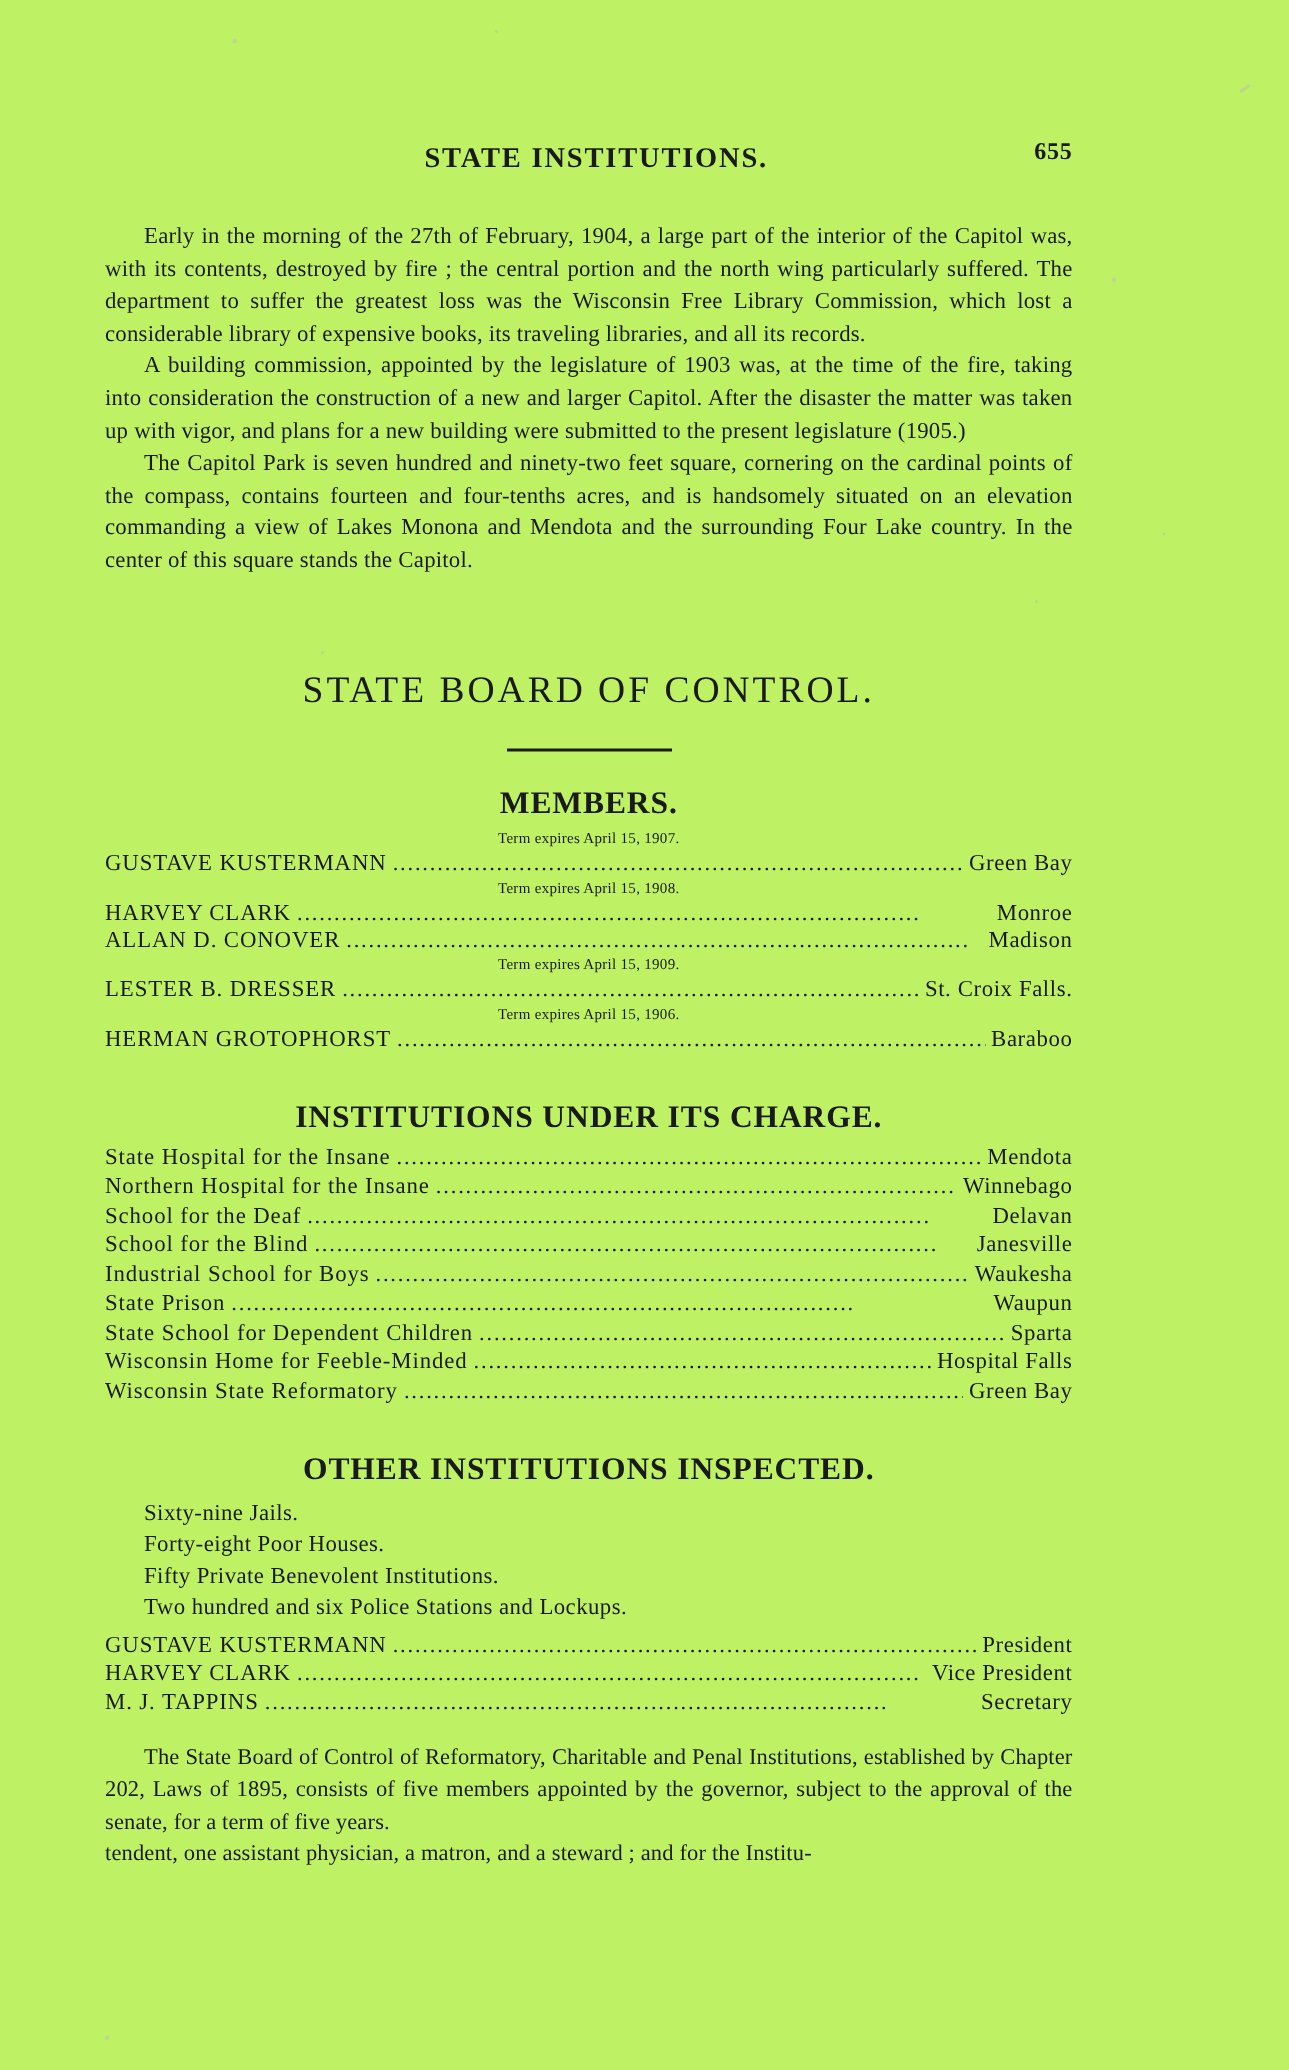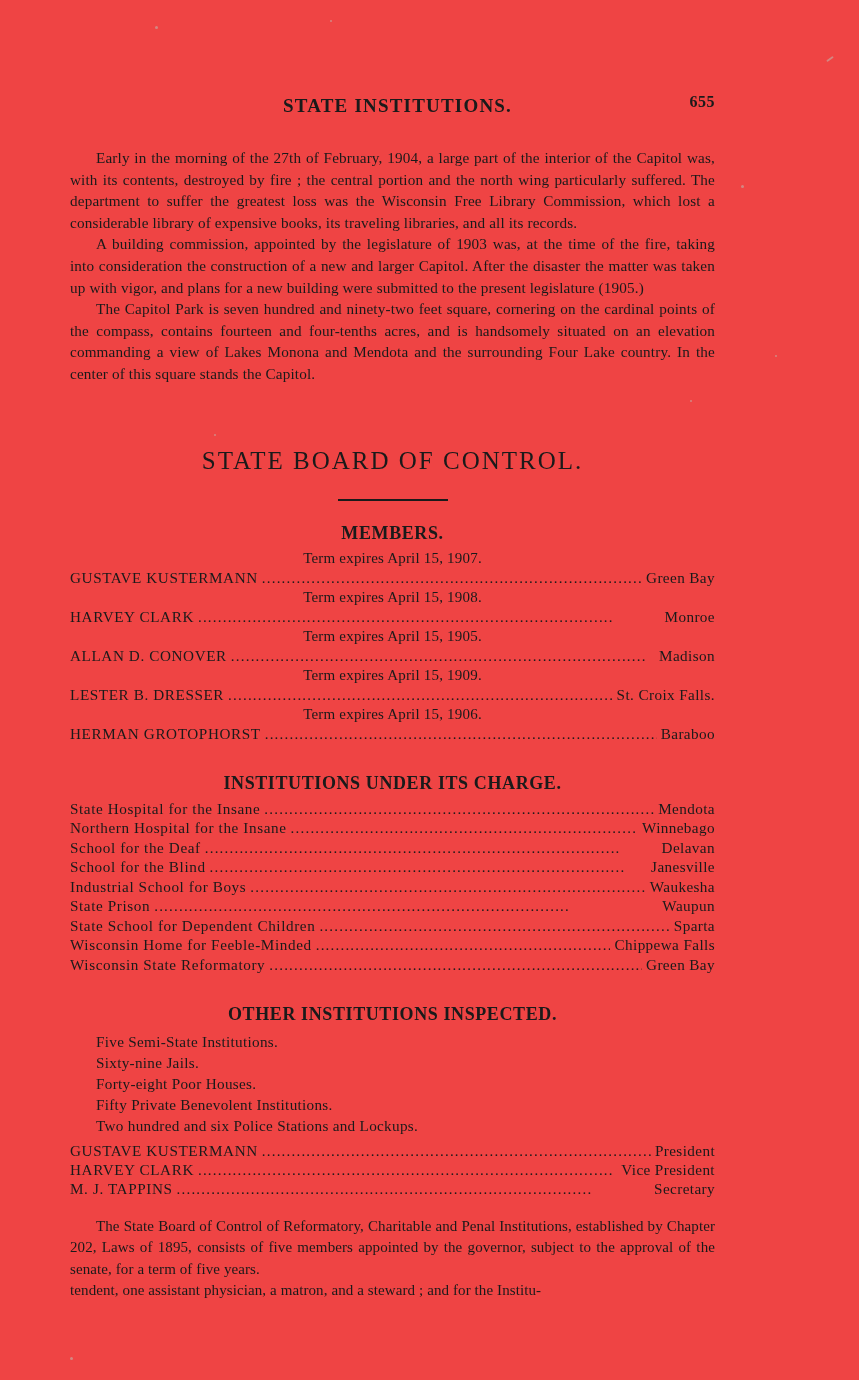--- a/index.html
+++ b/index.html
@@ -4,21 +4,21 @@
 <style>
   html, body {
     margin: 0;
     padding: 0;
     background: #ffffff;
   }
   .page {
     position: relative;
     width: 859px;
     height: 1380px;
-    background: #ef4444;
+    background: #bef264;
     font-family: "Liberation Serif", serif;
     color: #1a1a1a;
     overflow: hidden;
   }
   .content {
     position: absolute;
     left: 70px;
     top: 95px;
     width: 645px;
   }
@@ -61,29 +61,29 @@
     font-weight: normal;
   }
   .rule {
     width: 110px;
     height: 2px;
     background: #1a1a1a;
     margin: 24px auto 22px auto;
   }
   .sub-head {
     text-align: center;
-    font-size: 18px;
+    font-size: 21px;
     letter-spacing: 0.6px;
     font-weight: bold;
     margin: 12px 0 6px 0;
   }
   .sub-head.spaced { margin-top: 30px; }
   .term-line {
     text-align: center;
-    font-size: 15px;
+    font-size: 10px;
     letter-spacing: 0.2px;
     margin: 2px 0 2px 0;
   }
   .dotrow {
     display: flex;
     align-items: flex-end;
     font-size: 15.2px;
     letter-spacing: 0.3px;
     margin: 1px 0;
     width: 100%;
@@ -168,21 +168,20 @@
         <span class="val">Green Bay</span>
       </div>
 
       <div class="term-line">Term expires April 15, 1908.</div>
       <div class="dotrow">
         <span class="lbl">HARVEY CLARK</span>
         <span class="leader">....................................................................................</span>
         <span class="val">Monroe</span>
       </div>
 
-      <div class="term-line">Term expires April 15, 1905.</div>
       <div class="dotrow">
         <span class="lbl">ALLAN D. CONOVER</span>
         <span class="leader">....................................................................................</span>
         <span class="val">Madison</span>
       </div>
 
       <div class="term-line">Term expires April 15, 1909.</div>
       <div class="dotrow">
         <span class="lbl">LESTER B. DRESSER</span>
         <span class="leader">....................................................................................</span>
@@ -231,32 +230,31 @@
         <span class="val">Waupun</span>
       </div>
       <div class="dotrow">
         <span class="lbl">State School for Dependent Children</span>
         <span class="leader">....................................................................................</span>
         <span class="val">Sparta</span>
       </div>
       <div class="dotrow">
         <span class="lbl">Wisconsin Home for Feeble-Minded</span>
         <span class="leader">....................................................................................</span>
-        <span class="val">Chippewa Falls</span>
+        <span class="val">Hospital Falls</span>
       </div>
       <div class="dotrow">
         <span class="lbl">Wisconsin State Reformatory</span>
         <span class="leader">....................................................................................</span>
         <span class="val">Green Bay</span>
       </div>
     </div>
 
     <div class="sub-head spaced">OTHER INSTITUTIONS INSPECTED.</div>
     <div class="plain-list">
-      <div>Five Semi-State Institutions.</div>
       <div>Sixty-nine Jails.</div>
       <div>Forty-eight Poor Houses.</div>
       <div>Fifty Private Benevolent Institutions.</div>
       <div>Two hundred and six Police Stations and Lockups.</div>
     </div>
 
     <div class="officers">
       <div class="dotrow">
         <span class="lbl">GUSTAVE KUSTERMANN</span>
         <span class="leader">....................................................................................</span>

